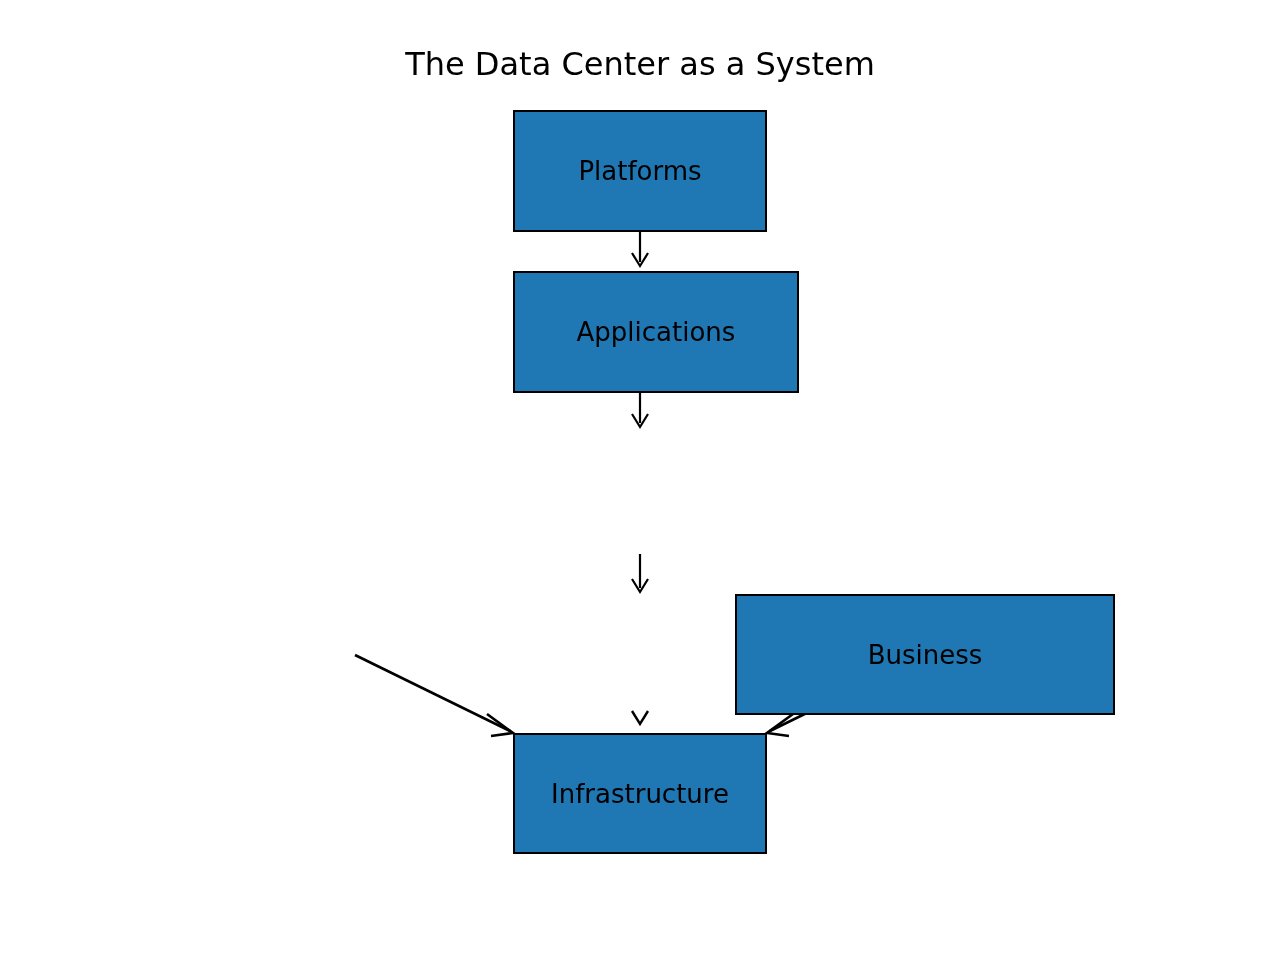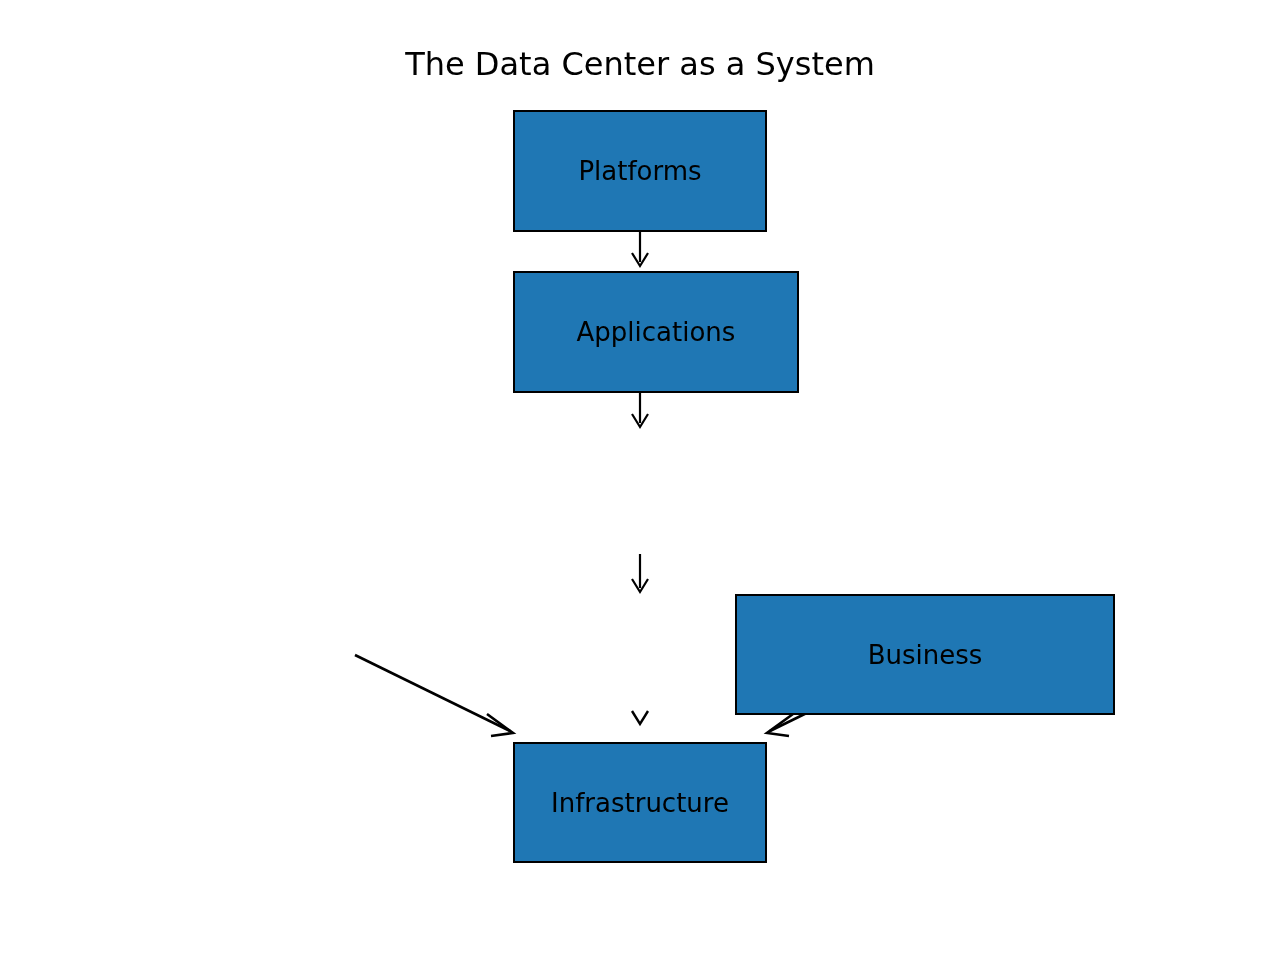--- a/index.html
+++ b/index.html
@@ -103,17 +103,17 @@
   <div class="node" style="left:513px; top:271px; width:286px; height:122px;">
     <span class="node-label">Applications</span>
   </div>
 
 
 
   <div class="node" style="left:735px; top:594px; width:380px; height:121px;">
     <span class="node-label">Business</span>
   </div>
 
-  <div class="node" style="left:513px; top:733px; width:254px; height:121px;margin-top:9px;">
+  <div class="node" style="left:513px; top:733px; width:254px; height:121px;">
     <span class="node-label">Infrastructure</span>
   </div>
 
 </div>
 
 </body></html>

